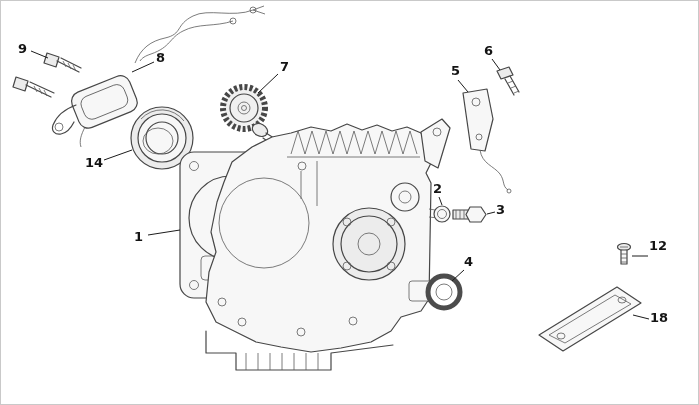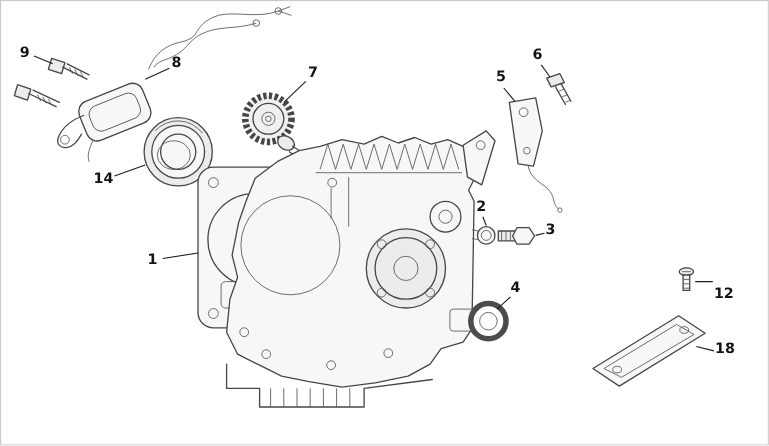--- a/index.html
+++ b/index.html
@@ -188,15 +188,15 @@
   <span class="callout" style="left:432px;top:181px;">2</span>
   <span class="callout" style="left:495px;top:202px;">3</span>
   <span class="callout" style="left:463px;top:254px;">4</span>
   <span class="callout" style="left:450px;top:63px;">5</span>
   <span class="callout" style="left:483px;top:43px;">6</span>
   <span class="callout" style="left:279px;top:59px;">7</span>
   <span class="callout" style="left:155px;top:50px;">8</span>
   <span class="callout" style="left:17px;top:41px;">9</span>
   <span class="callout" style="left:84px;top:155px;">14</span>
   <span class="callout" style="left:649px;top:310px;">18</span>
-  <span class="callout" style="left:648px;top:260px;">12</span>
+  <span class="callout" style="left:648px;top:238px;">12</span>
 
 </div>
 
 </body></html>

